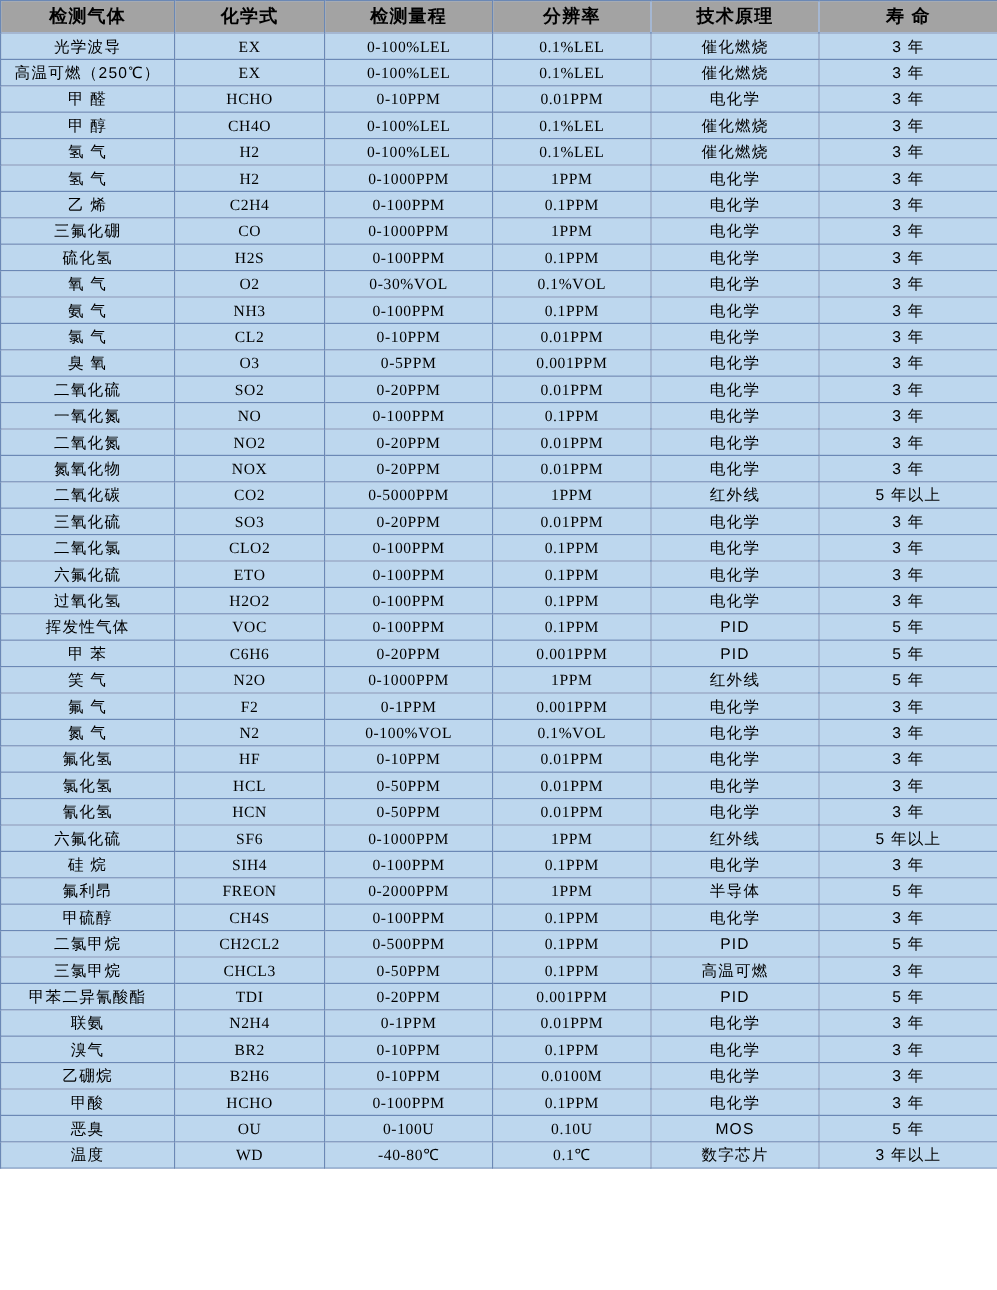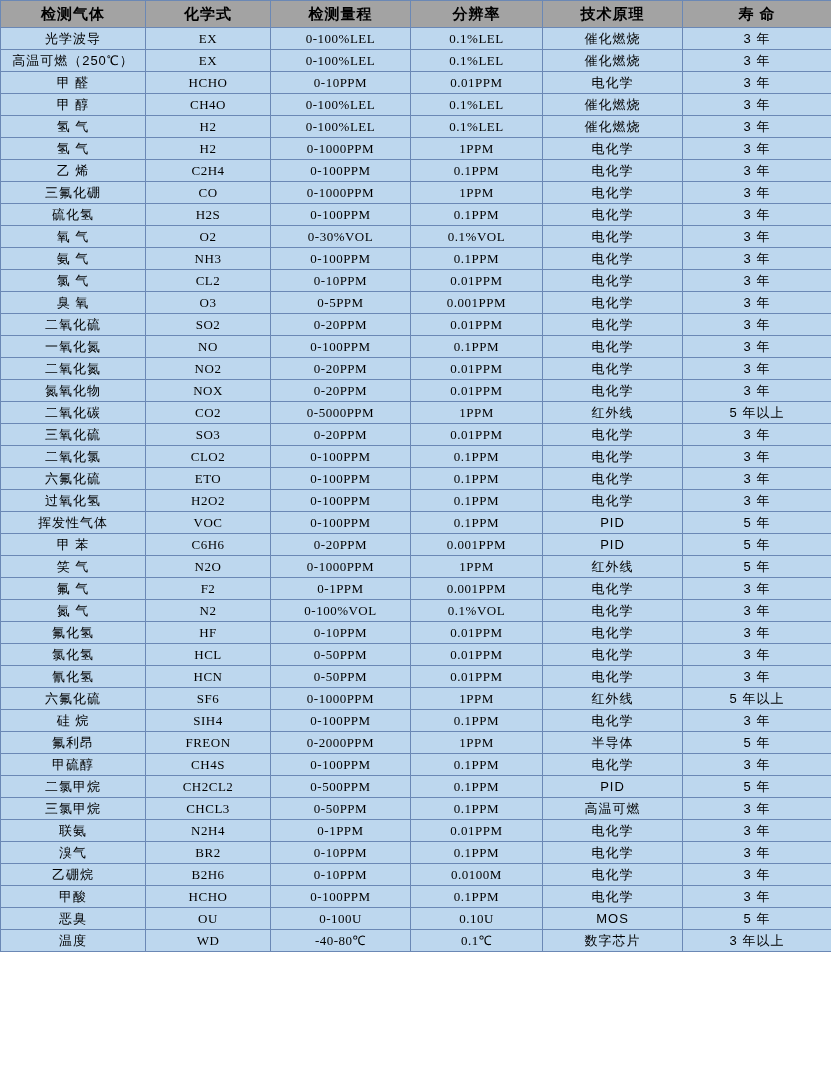--- a/index.html
+++ b/index.html
@@ -366,20 +366,28 @@
         </tr>
         <tr>
           <td class="cn">三氯甲烷</td>
           <td class="mono">CHCL3</td>
           <td class="mono">0-50PPM</td>
           <td class="mono">0.1PPM</td>
           <td class="cn">高温可燃</td>
           <td class="cn">3 年</td>
         </tr>
         <tr>
+          <td class="cn">甲苯二异氰酸酯</td>
+          <td class="mono">TDI</td>
+          <td class="mono">0-20PPM</td>
+          <td class="mono">0.001PPM</td>
+          <td class="cn">PID</td>
+          <td class="cn">5 年</td>
+        </tr>
+        <tr>
           <td class="cn">联氨</td>
           <td class="mono">N2H4</td>
           <td class="mono">0-1PPM</td>
           <td class="mono">0.01PPM</td>
           <td class="cn">电化学</td>
           <td class="cn">3 年</td>
         </tr>
         <tr>
           <td class="cn">溴气</td>
           <td class="mono">BR2</td>

